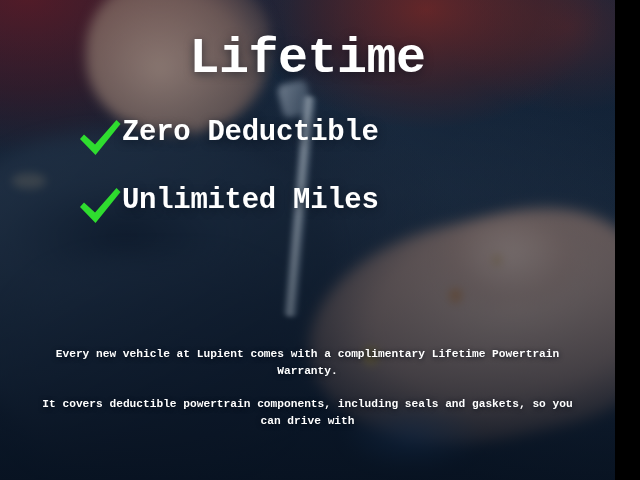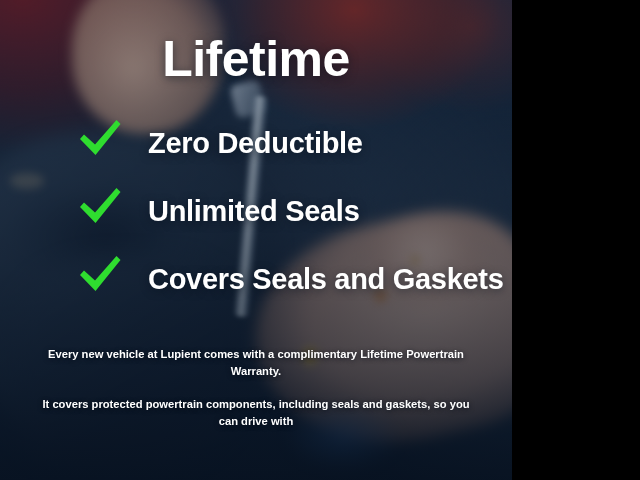--- a/index.html
+++ b/index.html
@@ -2,24 +2,24 @@
 <html><head>
 <meta charset="utf-8">
 <style>
   html, body {
     margin: 0;
     padding: 0;
     background: #000;
   }
   .banner {
     position: relative;
-    width: 512px;
+    width: 615px;
     height: 480px;
     overflow: hidden;
-    font-family: Liberation Sans, sans-serif;
+    font-family: Liberation Mono, monospace;
     background: #14243a;
   }
 
   
   .bg {
     position: absolute;
     inset: 0;
     overflow: hidden;
     filter: blur(0.3px);
   }
@@ -179,22 +179,21 @@
     margin-top: 34px;
     display: flex;
     flex-direction: column;
     gap: 28px;
     width: 100%;
     padding-left: 78px;
     box-sizing: border-box;
   }
   .bullet-row {
     display: flex;
-    align-items: flex-end;
-    gap: 26px;
+    align-items: flex-start;
   }
   .check-icon {
     width: 44px;
     height: 40px;
     flex: 0 0 auto;
     display: block;
   }
   .bullet-label {
     color: #ffffff;
     font-weight: 800;
@@ -254,31 +253,25 @@
         <svg class="check-icon" viewBox="0 0 44 40" aria-hidden="true">
           <path d="M2 21 L6 16.5 L17 26.5 L38.5 2 L42.5 6 L17.5 37 Z" fill="#2FDD2F"></path>
         </svg>
         <span class="bullet-label">Zero Deductible</span>
       </div>
 
       <div class="bullet-row">
         <svg class="check-icon" viewBox="0 0 44 40" aria-hidden="true">
           <path d="M2 21 L6 16.5 L17 26.5 L38.5 2 L42.5 6 L17.5 37 Z" fill="#2FDD2F"></path>
         </svg>
-        <span class="bullet-label">Unlimited Seals</span>
+        <span class="bullet-label">Unlimited Miles</span>
       </div>
 
-      <div class="bullet-row">
-        <svg class="check-icon" viewBox="0 0 44 40" aria-hidden="true">
-          <path d="M2 21 L6 16.5 L17 26.5 L38.5 2 L42.5 6 L17.5 37 Z" fill="#2FDD2F"></path>
-        </svg>
-        <span class="bullet-label">Covers Seals and Gaskets</span>
-      </div>
 
     </div>
 
     <div class="fineprint">
       <p>Every new vehicle at Lupient comes with a complimentary Lifetime Powertrain Warranty.</p>
-      <p>It covers protected powertrain components, including seals and gaskets, so you can drive with</p>
+      <p>It covers deductible powertrain components, including seals and gaskets, so you can drive with</p>
     </div>
 
   </div>
 </div>
 
 </body></html>

